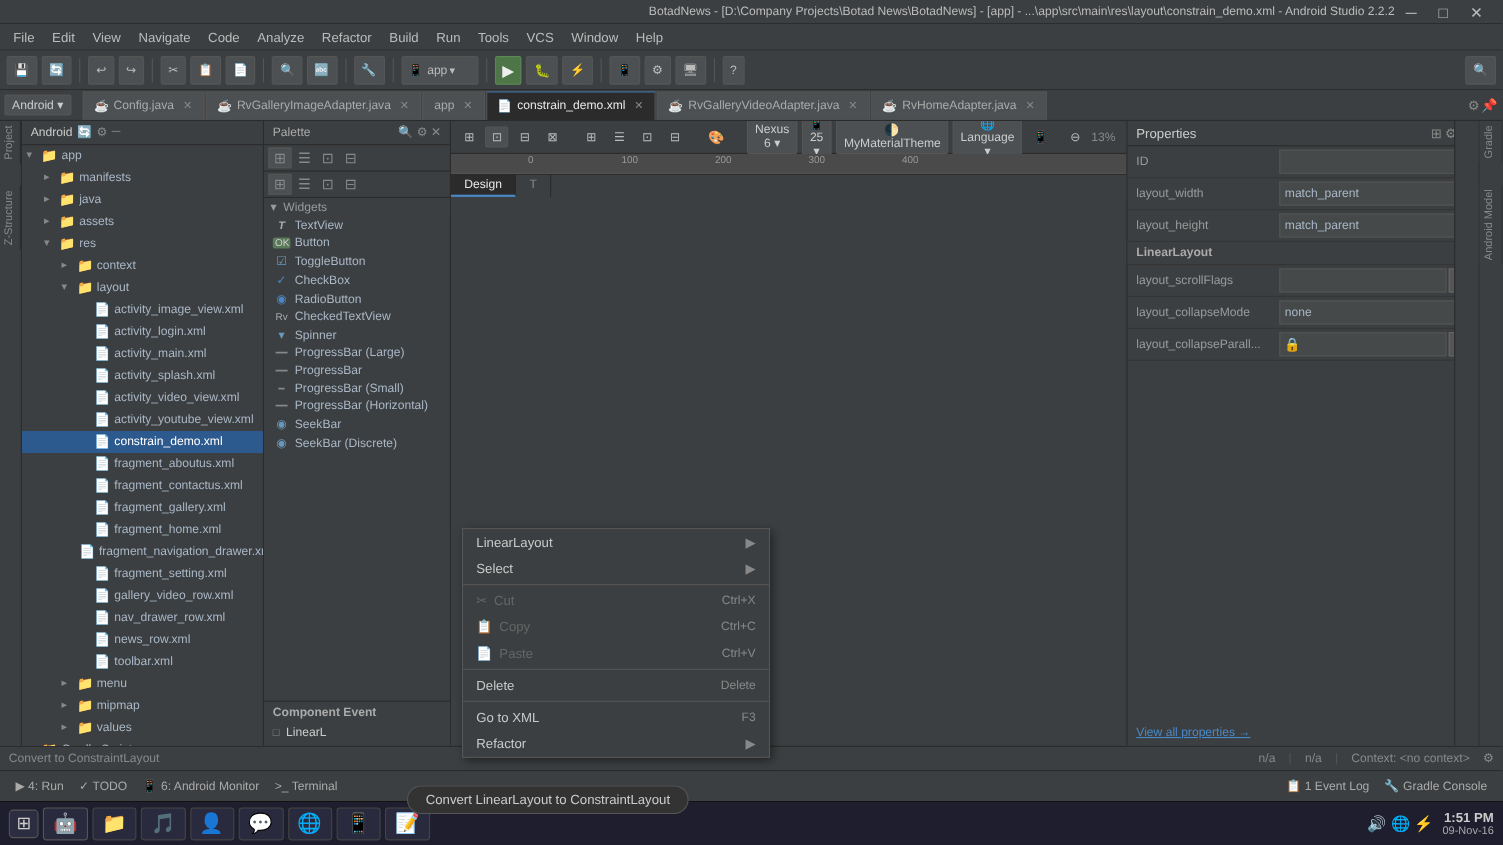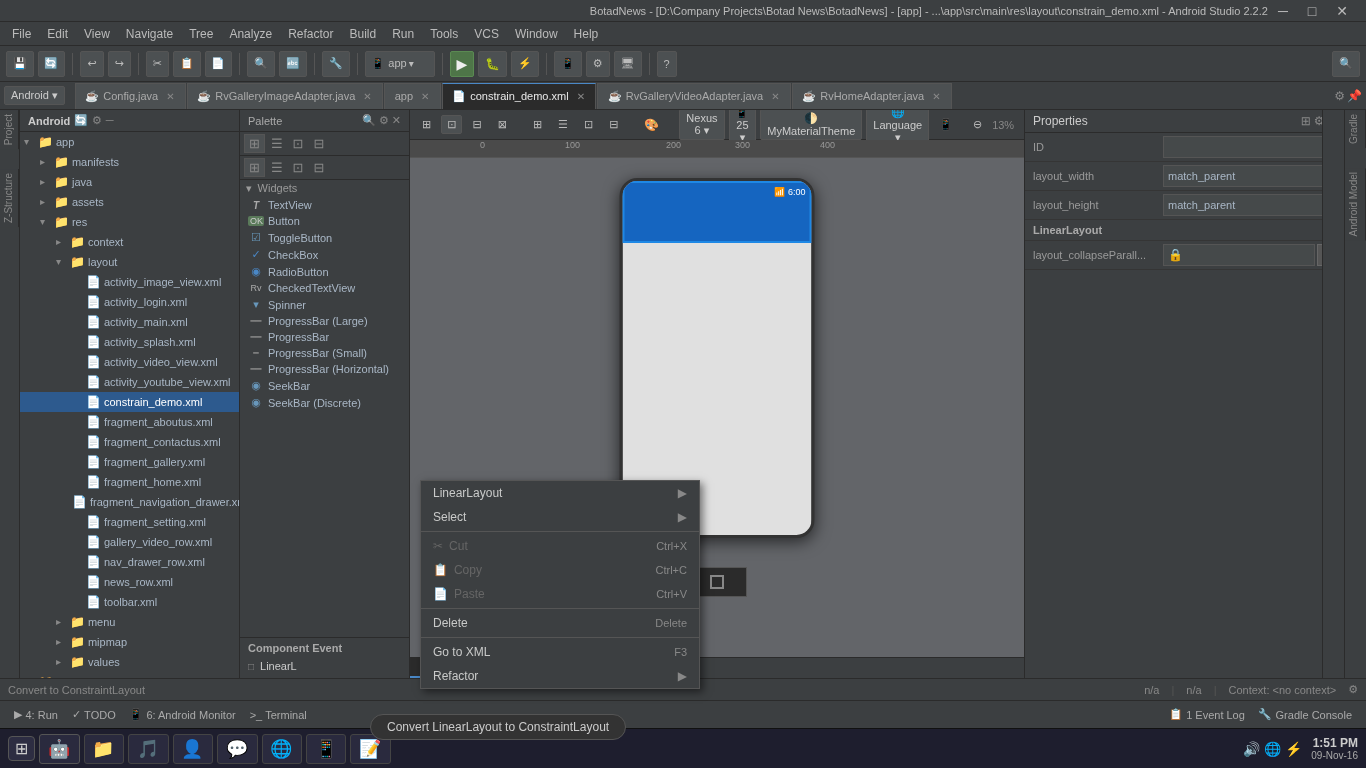--- a/index.html
+++ b/index.html
@@ -517,21 +517,21 @@
       <span style="padding:0 10px;cursor:pointer;color:#bbb;font-size:14px;">□</span>
       <span class="close" style="padding:0 10px;cursor:pointer;color:#bbb;font-size:14px;">✕</span>
     </div>
   </div>
 
   <div id="menu-bar">
     <span>File</span>
     <span>Edit</span>
     <span>View</span>
     <span>Navigate</span>
-    <span>Tree</span>
+    <span>Code</span>
     <span>Analyze</span>
     <span>Refactor</span>
     <span>Build</span>
     <span>Run</span>
     <span>Tools</span>
     <span>VCS</span>
     <span>Window</span>
     <span>Help</span>
   </div>
 
@@ -614,21 +614,21 @@
 
   <div style="display:flex;flex:1;overflow:hidden;position:relative;">
 
     <div style="display:flex;flex-direction:column;width:20px;background:#3c3f41;border-right:1px solid #2b2b2b;">
       <div class="side-label" style="writing-mode:vertical-rl;transform:rotate(180deg);font-size:10px;color:#888;padding:4px 3px;cursor:pointer;">Project</div>
       <div class="side-label" style="writing-mode:vertical-rl;transform:rotate(180deg);font-size:10px;color:#888;padding:4px 3px;cursor:pointer;margin-top:20px;">Z-Structure</div>
     </div>
 
     <div id="project-panel">
       <div id="project-panel-header">
-        <span style="font-weight:bold;color:#ccc;">Android</span>
+        <span style="font-weight:normal;color:#ccc;">Android</span>
         <div style="display:flex;gap:4px;">
           <span style="cursor:pointer;color:#888;">🔄</span>
           <span style="cursor:pointer;color:#888;">⚙</span>
           <span style="cursor:pointer;color:#888;">─</span>
         </div>
       </div>
       <div id="project-tree">
 
         <div class="tree-item" style="padding-left:4px;">
           <span class="tree-arrow">▾</span>
@@ -912,45 +912,25 @@
 
           <button class="canvas-btn">⊖</button>
           <span style="color:#888;font-size:11px;">13%</span>
           <button class="canvas-btn">⊕</button>
 
         </div>
 
         <div id="ruler-top">
           <div class="ruler-mark" style="left:70px;">0</div>
           <div class="ruler-mark" style="left:155px;">100</div>
-          <div class="ruler-mark" style="left:256px;">200</div>
+          <div class="ruler-mark" style="left:240px;">200</div>
           <div class="ruler-mark" style="left:325px;">300</div>
           <div class="ruler-mark" style="left:410px;">400</div>
         </div>
 
-        <div id="design-canvas" style="background:#636569;flex:1;position:relative;overflow:hidden;">
-
-          <div id="phone-frame" style="position:absolute;left:50%;top:20px;transform:translateX(-50%);width:195px;height:360px;background:#1a1a1a;border-radius:18px;border:3px solid #333;overflow:hidden;box-shadow:0 4px 16px rgba(0,0,0,0.6);">
-            <div id="phone-screen" style="background:#e0e0e0;width:100%;height:100%;position:relative;">
-
-              <div id="phone-statusbar" style="background:#1565c0;height:22px;display:flex;align-items:center;justify-content:flex-end;padding:0 6px;font-size:9px;color:#fff;">
-                <span>📶 6:00</span>
-              </div>
-
-              <div style="background:#1565c0;height:40px;display:flex;align-items:center;padding:0 8px;">
-              </div>
-
-              <div style="position:absolute;top:0;left:0;right:0;height:62px;border:2px solid #1e88e5;pointer-events:none;"></div>
-            </div>
-          </div>
-
-          <div style="position:absolute;bottom:60px;left:50%;transform:translateX(-30px);width:60px;height:30px;background:#2b2b2b;border:1px solid #555;display:flex;align-items:center;justify-content:center;">
-            <span style="width:14px;height:14px;border:2px solid #888;display:inline-block;"></span>
-          </div>
-        </div>
 
         <div id="design-text-tabs" style="display:flex;background:#3c3f41;border-top:1px solid #2b2b2b;">
           <div class="design-tab active">Design</div>
           <div class="design-tab">T</div>
         </div>
       </div>
 
       <div id="properties-panel">
         <div id="props-header">
           <span>Properties</span>
@@ -978,35 +958,52 @@
           <span class="prop-label">layout_height</span>
           <div class="prop-dropdown">
             <span>match_parent</span>
             <span>▾</span>
           </div>
         </div>
 
         <div class="prop-section">LinearLayout</div>
 
 
-
+        <div class="prop-row">
+          <span class="prop-label">layout_scrollFlags</span>
+          <div class="prop-value-with-btn">
+            <input class="prop-value" type="text" style="flex: 1 1 0%;">
+            <span style="cursor:pointer;color:#888;font-size:11px;background:#555;border:1px solid #666;padding:1px 3px;height:22px;display:flex;align-items:center;">⋯</span>
+          </div>
+        </div>
+
+        <div class="prop-row">
+          <span class="prop-label">layout_collapseMode</span>
+          <div class="prop-dropdown">
+            <span>none</span>
+            <span>▾</span>
+          </div>
+        </div>
 
         <div class="prop-row">
           <span class="prop-label">layout_collapseParall...</span>
           <div class="prop-value-with-btn" style="display:flex;flex:1;align-items:center;gap:2px;">
             <div class="slider-area" style="flex:1;background:#45494a;border:1px solid #555;height:22px;position:relative;display:flex;align-items:center;padding:0 4px;">
               <span style="color:#aaa;font-size:12px;">🔒</span>
             </div>
             <span style="cursor:pointer;color:#888;font-size:11px;background:#555;border:1px solid #666;padding:1px 3px;height:22px;display:flex;align-items:center;">⋯</span>
           </div>
         </div>
 
 
         <div style="flex:1;"></div>
 
+        <div class="view-all-props">
+          <span>View all properties →</span>
+        </div>
       </div>
 
       <div id="right-labels" style="display:flex;flex-direction:column;background:#3c3f41;border-left:1px solid #2b2b2b;width:22px;">
         <div class="side-label" style="writing-mode:vertical-rl;transform:rotate(180deg);font-size:10px;color:#888;padding:4px 3px;cursor:pointer;">Gradle</div>
         <div class="side-label" style="writing-mode:vertical-rl;transform:rotate(180deg);font-size:10px;color:#888;padding:4px 3px;cursor:pointer;margin-top:20px;">Android Model</div>
       </div>
     </div>
 
     <div style="position:absolute;right:22px;top:0;bottom:0;display:flex;flex-direction:column;width:22px;background:#3c3f41;border-left:1px solid #2b2b2b;z-index:0;">
     </div>

